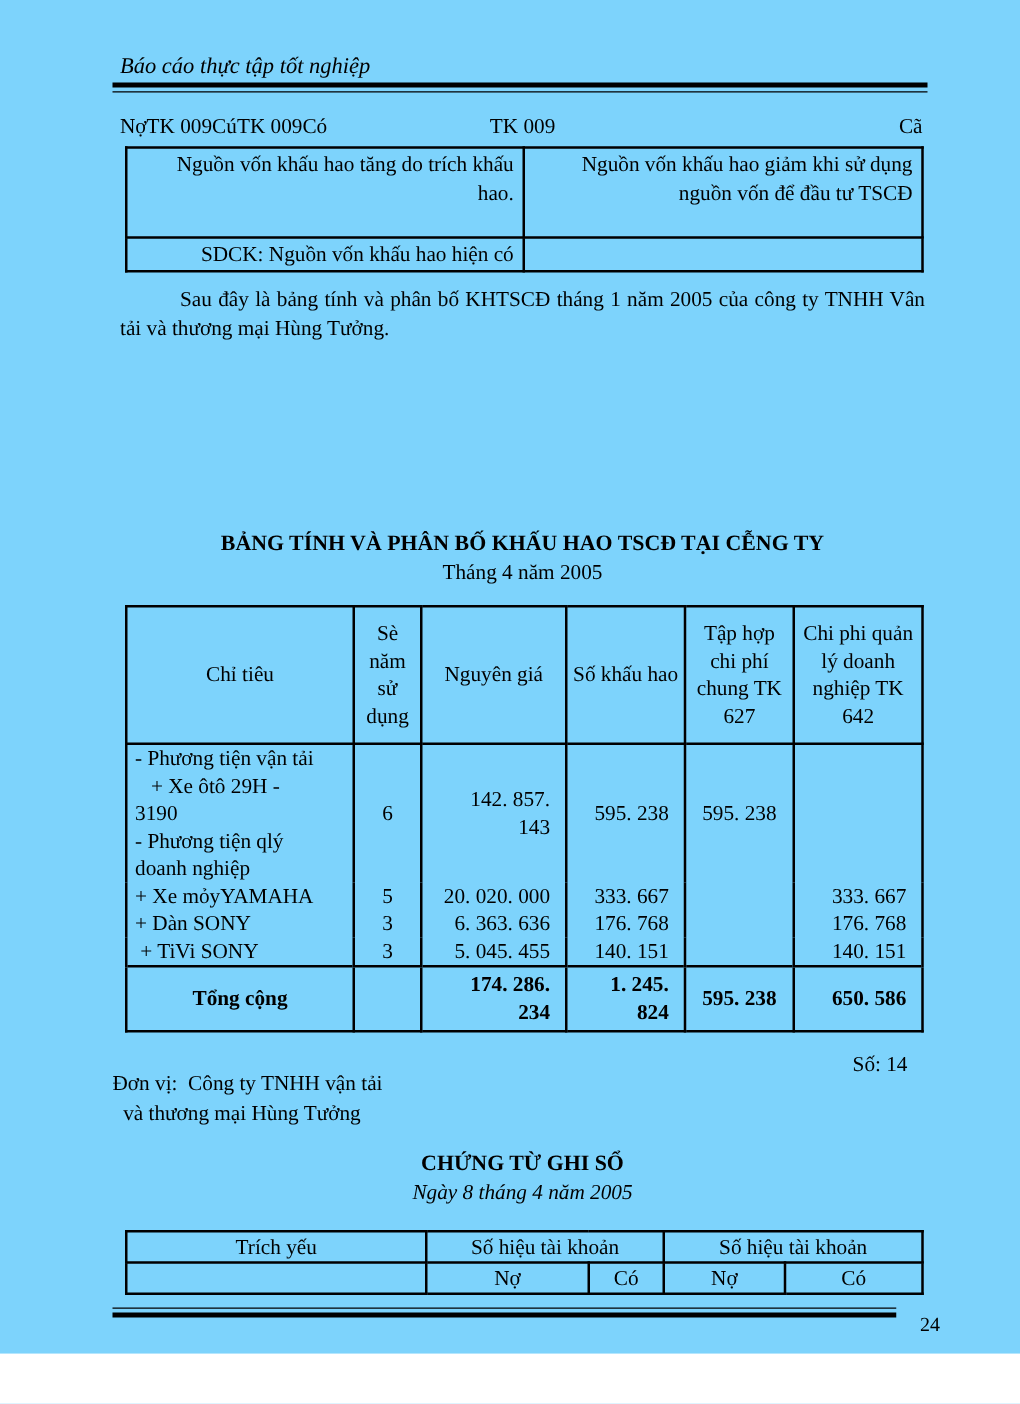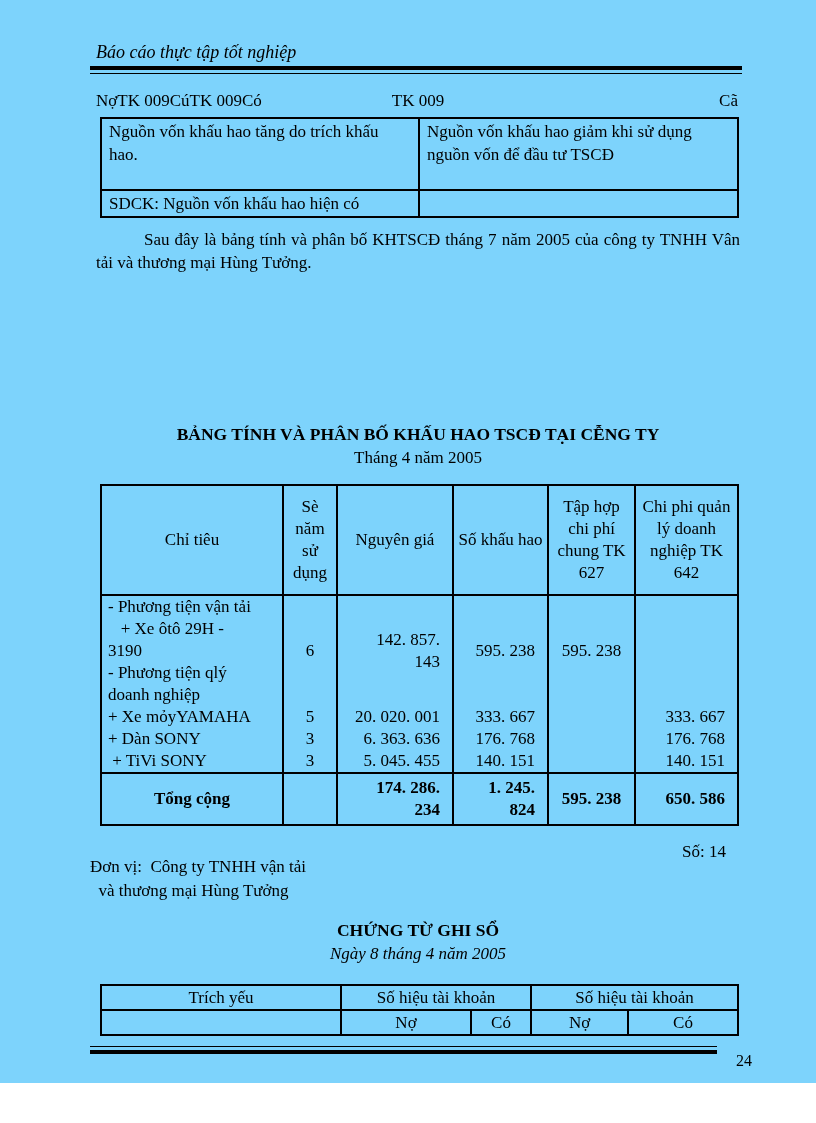--- a/index.html
+++ b/index.html
@@ -25,21 +25,21 @@
   .tk-line{position:absolute;left:96px;top:91px;width:644px;height:22px;}
   .tk-line .l{position:absolute;left:0;top:0;}
   .tk-line .c{position:absolute;left:50%;top:0;transform:translateX(-50%);}
   .tk-line .r{position:absolute;right:2px;top:0;}
   
   table{border-collapse:collapse;table-layout:fixed;}
   td,th{border:2px solid #000;font-weight:normal;overflow:hidden;}
   .ml{white-space:pre-wrap;}
   
   .t1{position:absolute;left:100px;top:117px;width:637px;}
-  .t1 td{vertical-align:top;padding:1px 7px;line-height:23px;}
+  .t1 td{vertical-align:top;padding:1px 7px;line-height:23px;text-align:right;}
   .t1 .r1{height:72px;}
   .t1 .r2{height:23px;}
   
   .intro{
     position:absolute;left:96px;top:228px;width:644px;margin:0;
     line-height:23px;text-indent:48px;text-align:justify;
   }
   
   .alloc-title{
     position:absolute;left:96px;top:424px;width:644px;
@@ -105,21 +105,21 @@
       <td>Nguồn vốn khấu hao tăng do trích khấu hao.</td>
       <td>Nguồn vốn khấu hao giảm khi sử dụng nguồn vốn để đầu tư TSCĐ</td>
     </tr>
     <tr class="r2">
       <td>SDCK: Nguồn vốn khấu hao hiện có</td>
       <td></td>
     </tr>
   </tbody>
     </table>
 
-  <p class="intro">Sau đây là bảng tính và phân bố KHTSCĐ tháng 7 năm 2005 của công ty TNHH Vân tải và thương mại Hùng Tưởng.</p>
+  <p class="intro">Sau đây là bảng tính và phân bố KHTSCĐ tháng 1 năm 2005 của công ty TNHH Vân tải và thương mại Hùng Tưởng.</p>
 
   <div class="alloc-title">BẢNG TÍNH VÀ PHÂN BỐ KHẤU HAO TSCĐ TẠI CỄNG TY</div>
   <div class="alloc-subtitle">Tháng 4 năm 2005</div>
 
   <table class="t2">
     <colgroup>
       <col style="width:182px">
         <col style="width:54px">
         <col style="width:116px">
       <col style="width:95px">
@@ -144,21 +144,21 @@
       <td class="ctr">6</td>
       <td class="num ml">142. 857.
 143</td>
       <td class="num">595. 238</td>
       <td class="ctr">595. 238</td>
       <td class="num"></td>
     </tr>
     <tr class="mid">
       <td class="lab ml">+ Xe mỏyYAMAHA</td>
       <td class="ctr">5</td>
-      <td class="num">20. 020. 001</td>
+      <td class="num">20. 020. 000</td>
       <td class="num">333. 667</td>
       <td class="ctr"></td>
       <td class="num">333. 667</td>
     </tr>
     <tr class="mid">
       <td class="lab ml">+ Dàn SONY</td>
       <td class="ctr">3</td>
       <td class="num">6. 363. 636</td>
       <td class="num">176. 768</td>
       <td class="ctr"></td>

